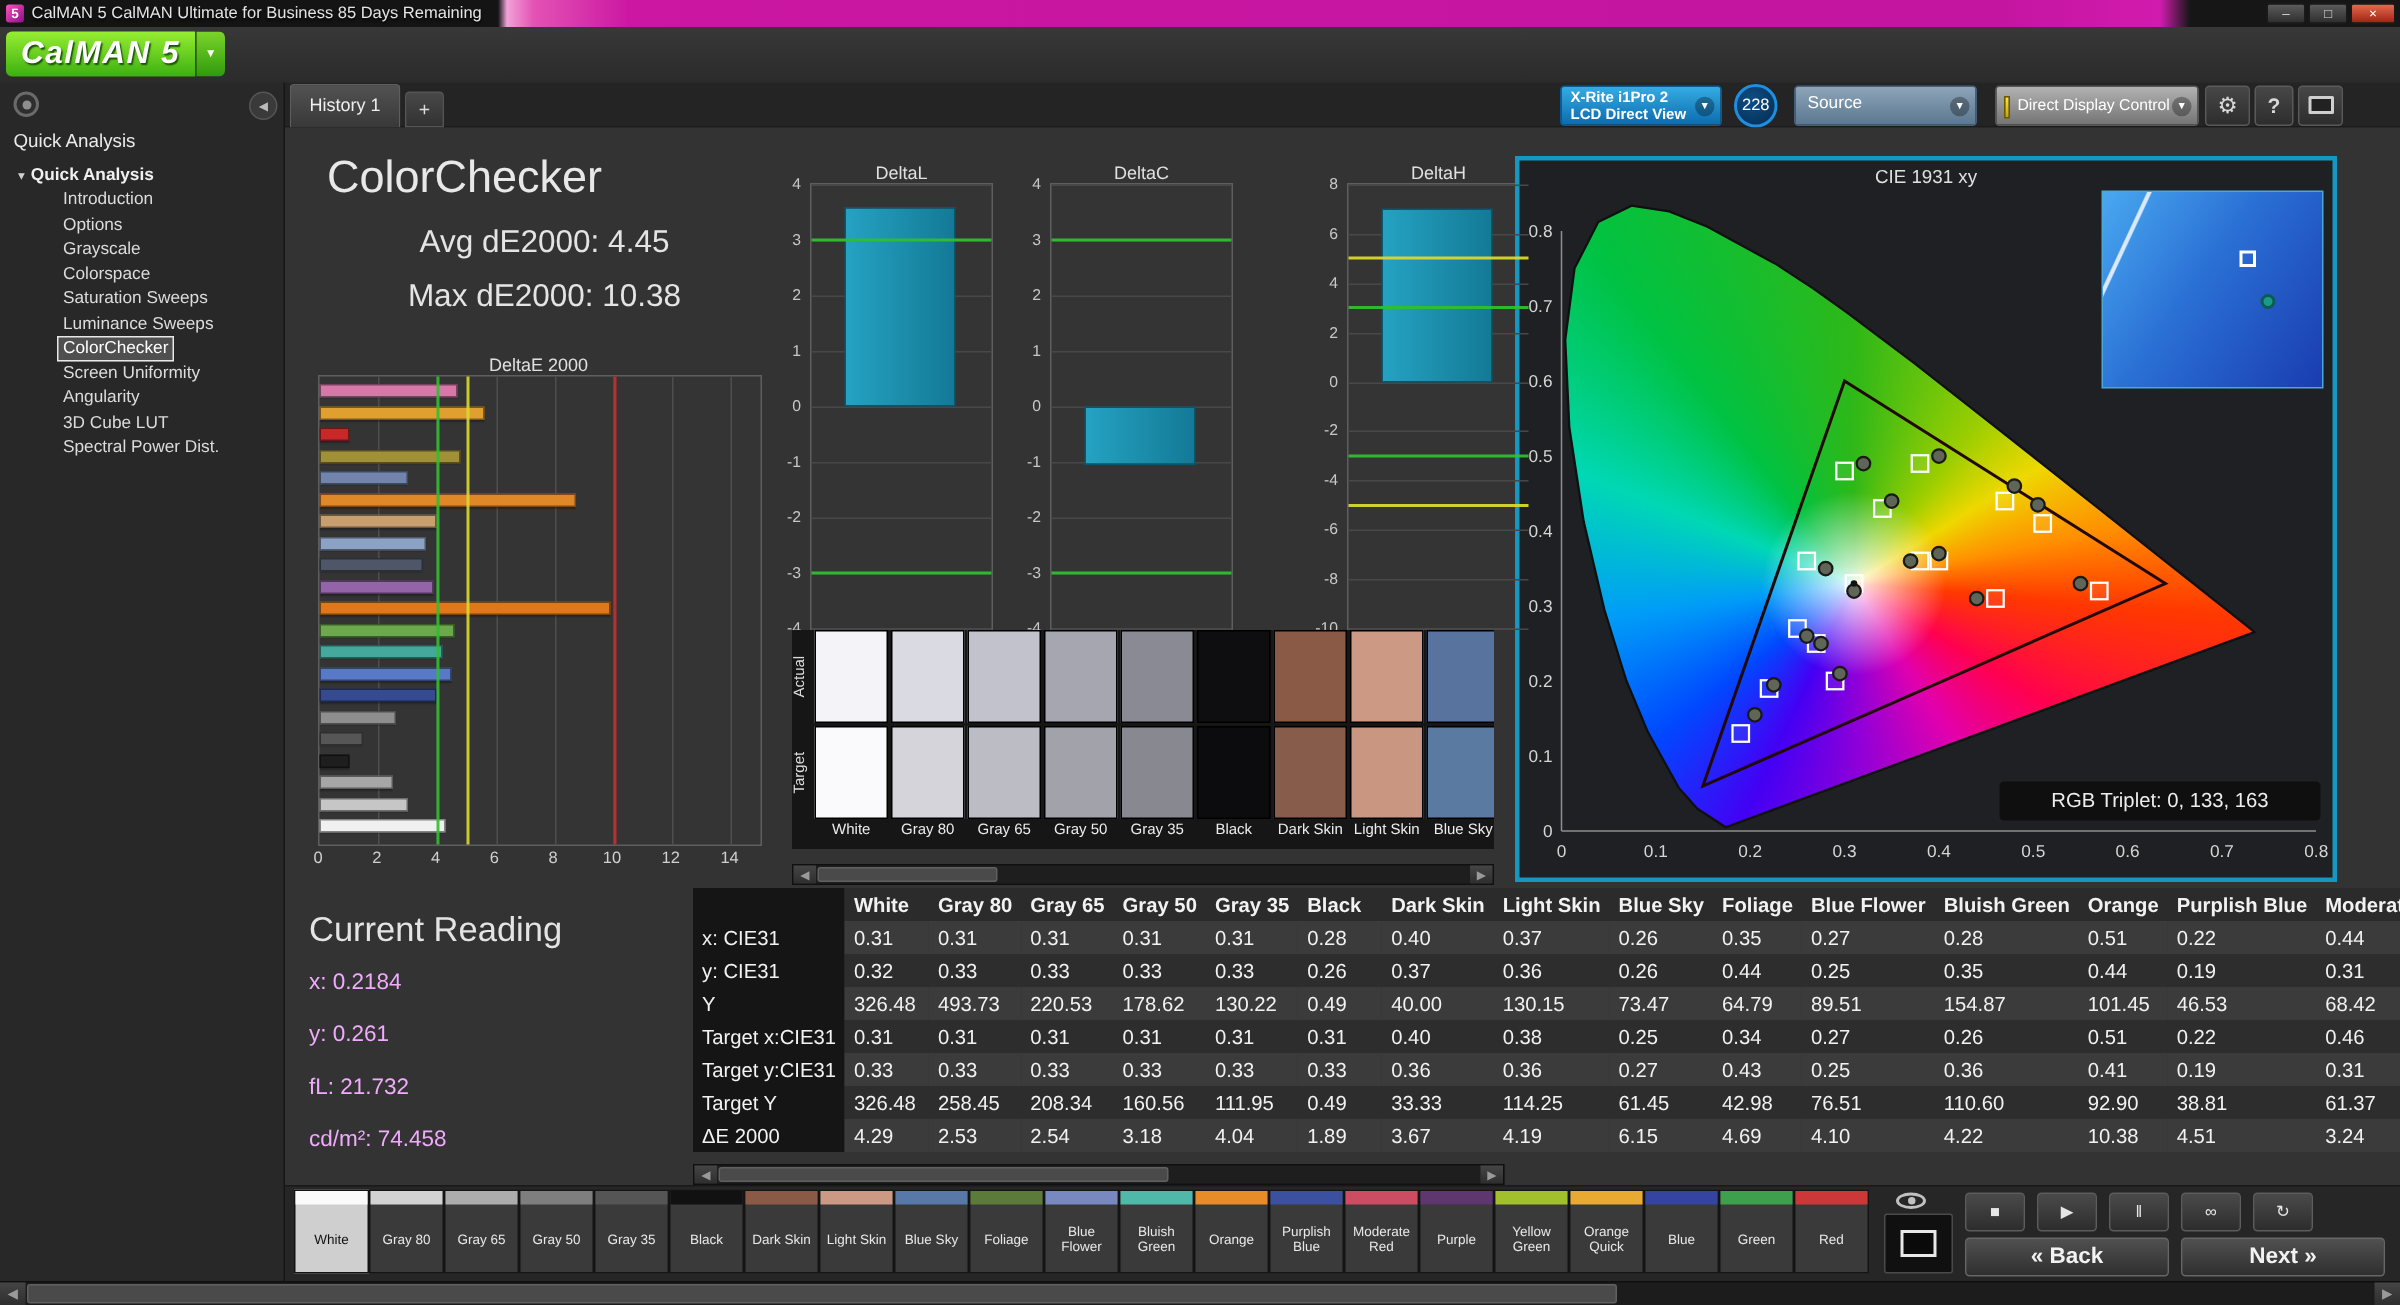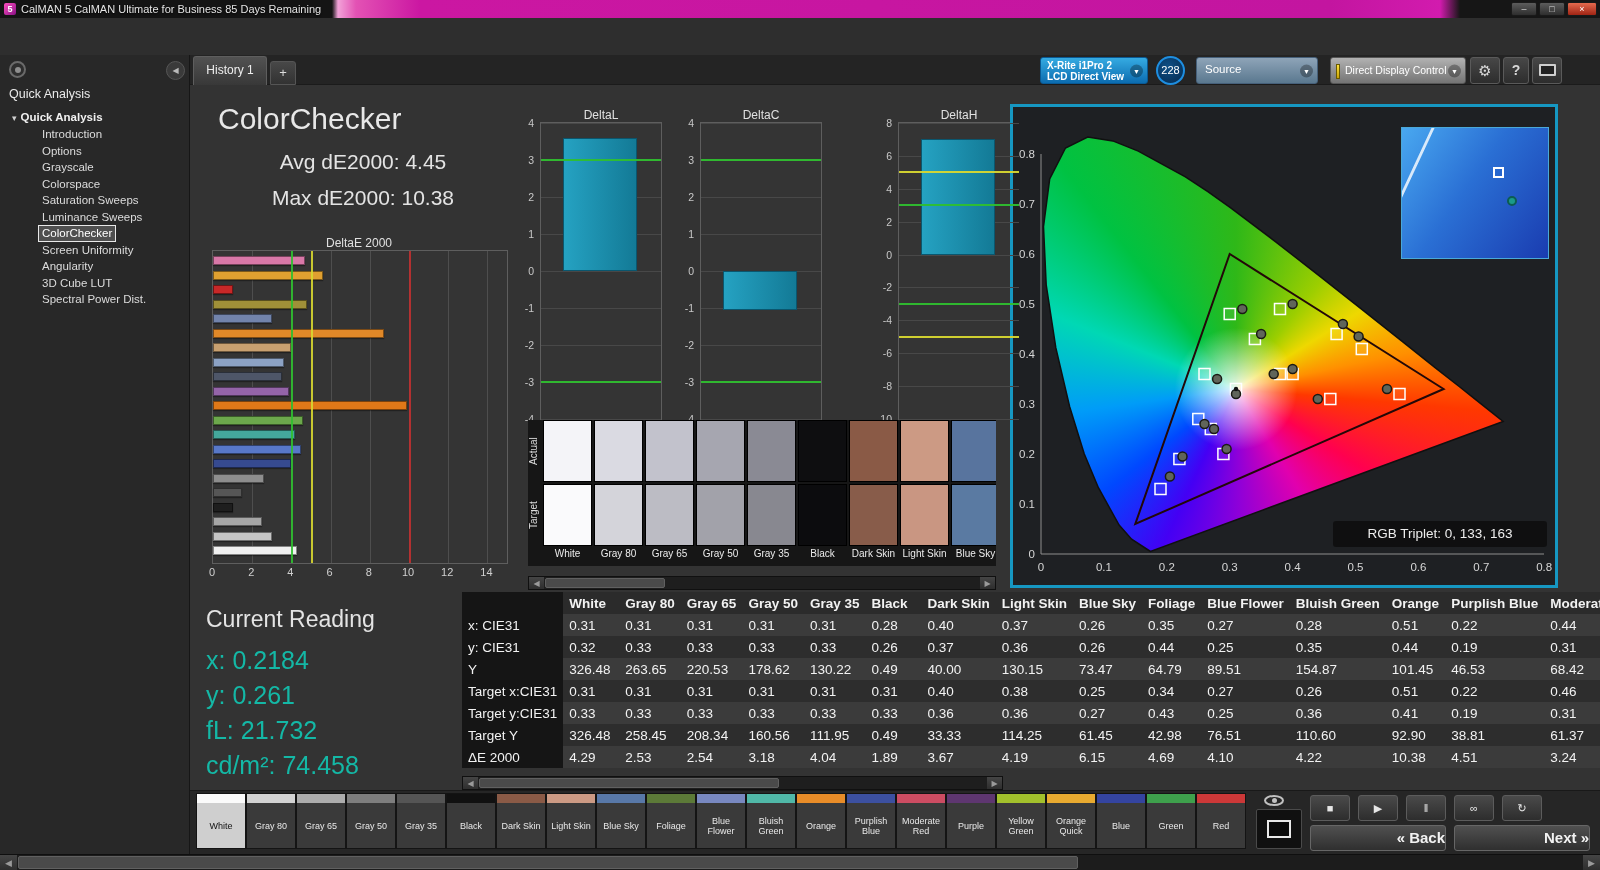--- a/index.html
+++ b/index.html
@@ -130,54 +130,60 @@
   .meas{position:absolute;left:272px;top:507px;width:1138px;border-collapse:collapse;table-layout:auto;overflow:hidden;display:block;}
   .meas table{border-collapse:collapse;}
   .meas th,.meas td{white-space:nowrap;font-size:13.5px;text-align:left;padding:2px 6px;height:22px;color:#f2f2f2;border:0;}
   .t-corner,.t-rowh{background:#151515;min-width:95px;font-weight:normal;font-size:13px;}
   .t-colh{font-weight:bold;min-width:56px;background:#2b2b2b;}
   .trow.odd td{background:#3b3b3b;} .trow.even td{background:#2d2d2d;}
   thead tr{background:#2b2b2b;}
 
   
   .cr-title{position:absolute;left:16px;top:521px;font-size:23px;color:#e4e4e4;}
-  .cr-line{position:absolute;left:16px;font-size:25px;color:#14b8a6;}
+  .cr-line{position:absolute;left:16px;font-size:15px;color:#f0abfc;}
 
   
   .bottom-strip{position:absolute;left:190px;top:790px;width:1410px;height:64px;background:#262626;border-top:1px solid #191919;}
   .patch-row{position:absolute;left:6px;top:2px;display:flex;}
   .patch-btn{width:50px;height:56px;background:#3a3a3a;border:1px solid #141414;display:flex;flex-direction:column;}
   .patch-btn.selected{background:#cfcfcf;}
   .patch-btn.selected .patch-label{color:#111;}
   .patch-color{height:9px;width:100%;}
   .patch-label{flex:1;display:flex;align-items:center;justify-content:center;text-align:center;font-size:9px;line-height:10px;color:#e8e8e8;padding:0 1px;}
   .eye{position:absolute;left:1074px;top:4px;width:20px;height:11px;border:2px solid #c0c0c0;border-radius:50%;}
   .eye span{display:block;width:5px;height:5px;border-radius:50%;background:#c0c0c0;margin:1px auto;}
   .mon-btn{position:absolute;left:1066px;top:18px;width:46px;height:40px;background:#101010;border:1px solid #4a4a4a;border-radius:2px;display:flex;align-items:center;justify-content:center;}
   .mon-icon{width:24px;height:18px;border:2px solid #e8e8e8;background:#0a0a0a;}
   .transport{position:absolute;left:1120px;top:4px;display:flex;gap:8px;}
   .t-btn{width:40px;height:26px;background:linear-gradient(#4a4a4a,#2d2d2d);border:1px solid #5c5c5c;border-radius:3px;color:#e6e6e6;font-size:11px;text-align:center;line-height:24px;}
   .nav-row{position:absolute;left:1120px;top:34px;display:flex;gap:8px;}
-  .nav-btn{width:136px;height:26px;background:linear-gradient(#505050,#2f2f2f);border:1px solid #666;border-radius:3px;color:#f2f2f2;font-size:15px;font-weight:bold;text-align:right;line-height:24px;}
+  .nav-btn{width:136px;height:26px;background:linear-gradient(#505050,#2f2f2f);border:1px solid #666;border-radius:3px;color:#f2f2f2;font-size:15px;font-weight:bold;text-align:center;line-height:24px;}
 </style>
 </head>
 <body>
 
 <div class="screen">
 
   <div class="titlebar">
     <div class="win-icon">5</div>
     <div class="win-title">CalMAN 5 CalMAN Ultimate for Business 85 Days Remaining</div>
     <div class="win-btns">
       <div class="win-btn">–</div>
       <div class="win-btn">□</div>
       <div class="win-btn close">×</div>
     </div>
   </div>
 
+  <div class="topstrip">
+    <div class="logo">
+      <div class="logo-text">CalMAN 5</div>
+      <div class="logo-arrow">▼</div>
+    </div>
+  </div>
 
   <div class="sidebar">
     <div class="sb-dot">
         <span></span>
       </div>
     <div class="sb-collapse">◀</div>
     <div class="sb-header">Quick Analysis</div>
     <div class="sb-tree">
       <div class="tree-root">
         <span class="expander">▾</span><span>Quick Analysis</span>
@@ -444,20 +450,21 @@
         </div>
     </div>
     <div class="hscroll strip-scroll">
       <div class="hs-arrow l">◀</div>
       <div class="hs-thumb" style="left:16px;width:120px"></div>
       <div class="hs-arrow r">▶</div>
     </div>
 
     <div class="cie-panel">
       <div class="cie-inner">
+        <div class="cie-title">CIE 1931 xy</div>
         <div class="cie-gamut"></div>
         <svg id="cie-svg" width="542" height="478" viewBox="0 0 542 478">
           <path class="cie-locus" d="M137.5 444.5 L118.6 432.2 L106.1 418.1 L85.4 380.7 L71.2 346.7 L56.6 299.5 L42.8 240.7 L33.2 177.8 L30.5 119.6 L36.7 71.9 L52.5 41 L74.7 30.1 L99.8 33.9 L125.3 44.1 L172.4 69.9 L195.2 84.9 L217.7 100.9 L262.7 134.8 L307.3 169.7 L350.4 203.7 L389.8 234.9 L422.4 260.8 L446.8 280 L463 292.9 L480.3 306.6 L490.1 314.4 Z"></path>
           <line class="cie-axis" x1="28" y1="47" x2="28" y2="447"></line>
           <line class="cie-axis" x1="28" y1="447" x2="531" y2="447"></line>
         <text x="28" y="464" text-anchor="middle" class="cie-axis-label">0</text>
             <text x="90.9" y="464" text-anchor="middle" class="cie-axis-label">0.1</text>
             <text x="153.8" y="464" text-anchor="middle" class="cie-axis-label">0.2</text>
             <text x="216.70000000000002" y="464" text-anchor="middle" class="cie-axis-label">0.3</text>
             <text x="279.6" y="464" text-anchor="middle" class="cie-axis-label">0.4</text>
@@ -572,21 +579,21 @@
               <td class="t-cell">0.44</td>
               <td class="t-cell">0.25</td>
               <td class="t-cell">0.35</td>
               <td class="t-cell">0.44</td>
               <td class="t-cell">0.19</td>
               <td class="t-cell">0.31</td>
             </tr>
             <tr class="trow odd">
               <th class="t-rowh">Y</th>
               <td class="t-cell">326.48</td>
-              <td class="t-cell">263.65</td>
+              <td class="t-cell">493.73</td>
               <td class="t-cell">220.53</td>
               <td class="t-cell">178.62</td>
               <td class="t-cell">130.22</td>
               <td class="t-cell">0.49</td>
               <td class="t-cell">40.00</td>
               <td class="t-cell">130.15</td>
               <td class="t-cell">73.47</td>
               <td class="t-cell">64.79</td>
               <td class="t-cell">89.51</td>
               <td class="t-cell">154.87</td>

